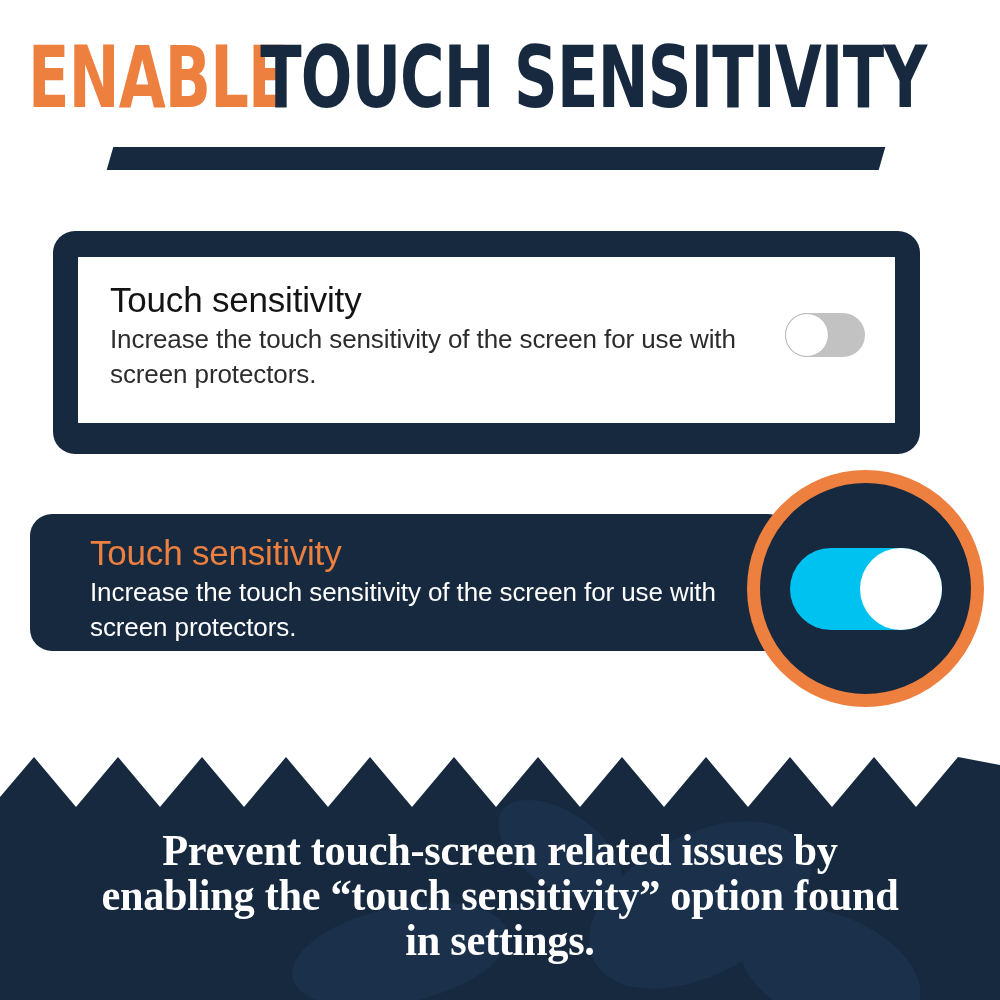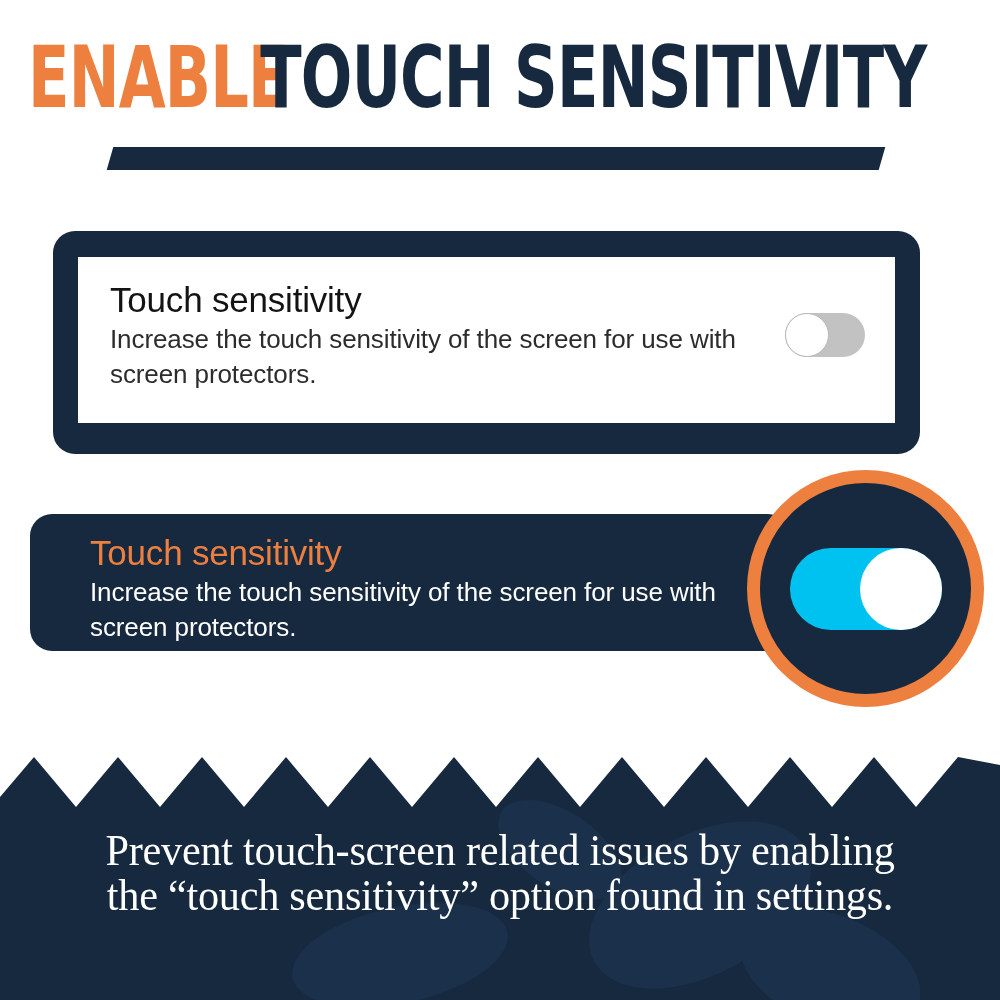--- a/index.html
+++ b/index.html
@@ -200,20 +200,21 @@
   }
 
   
   #footer {
     position: absolute;
     left: 0;
     top: 755px;
     width: 1000px;
     height: 245px;
     overflow: hidden;
+    font-weight: bold;
   }
   #footer-bg {
     position: absolute;
     left: 0;
     top: 0;
     width: 1000px;
     height: 245px;
   }
   #footer-caption {
     position: absolute;

